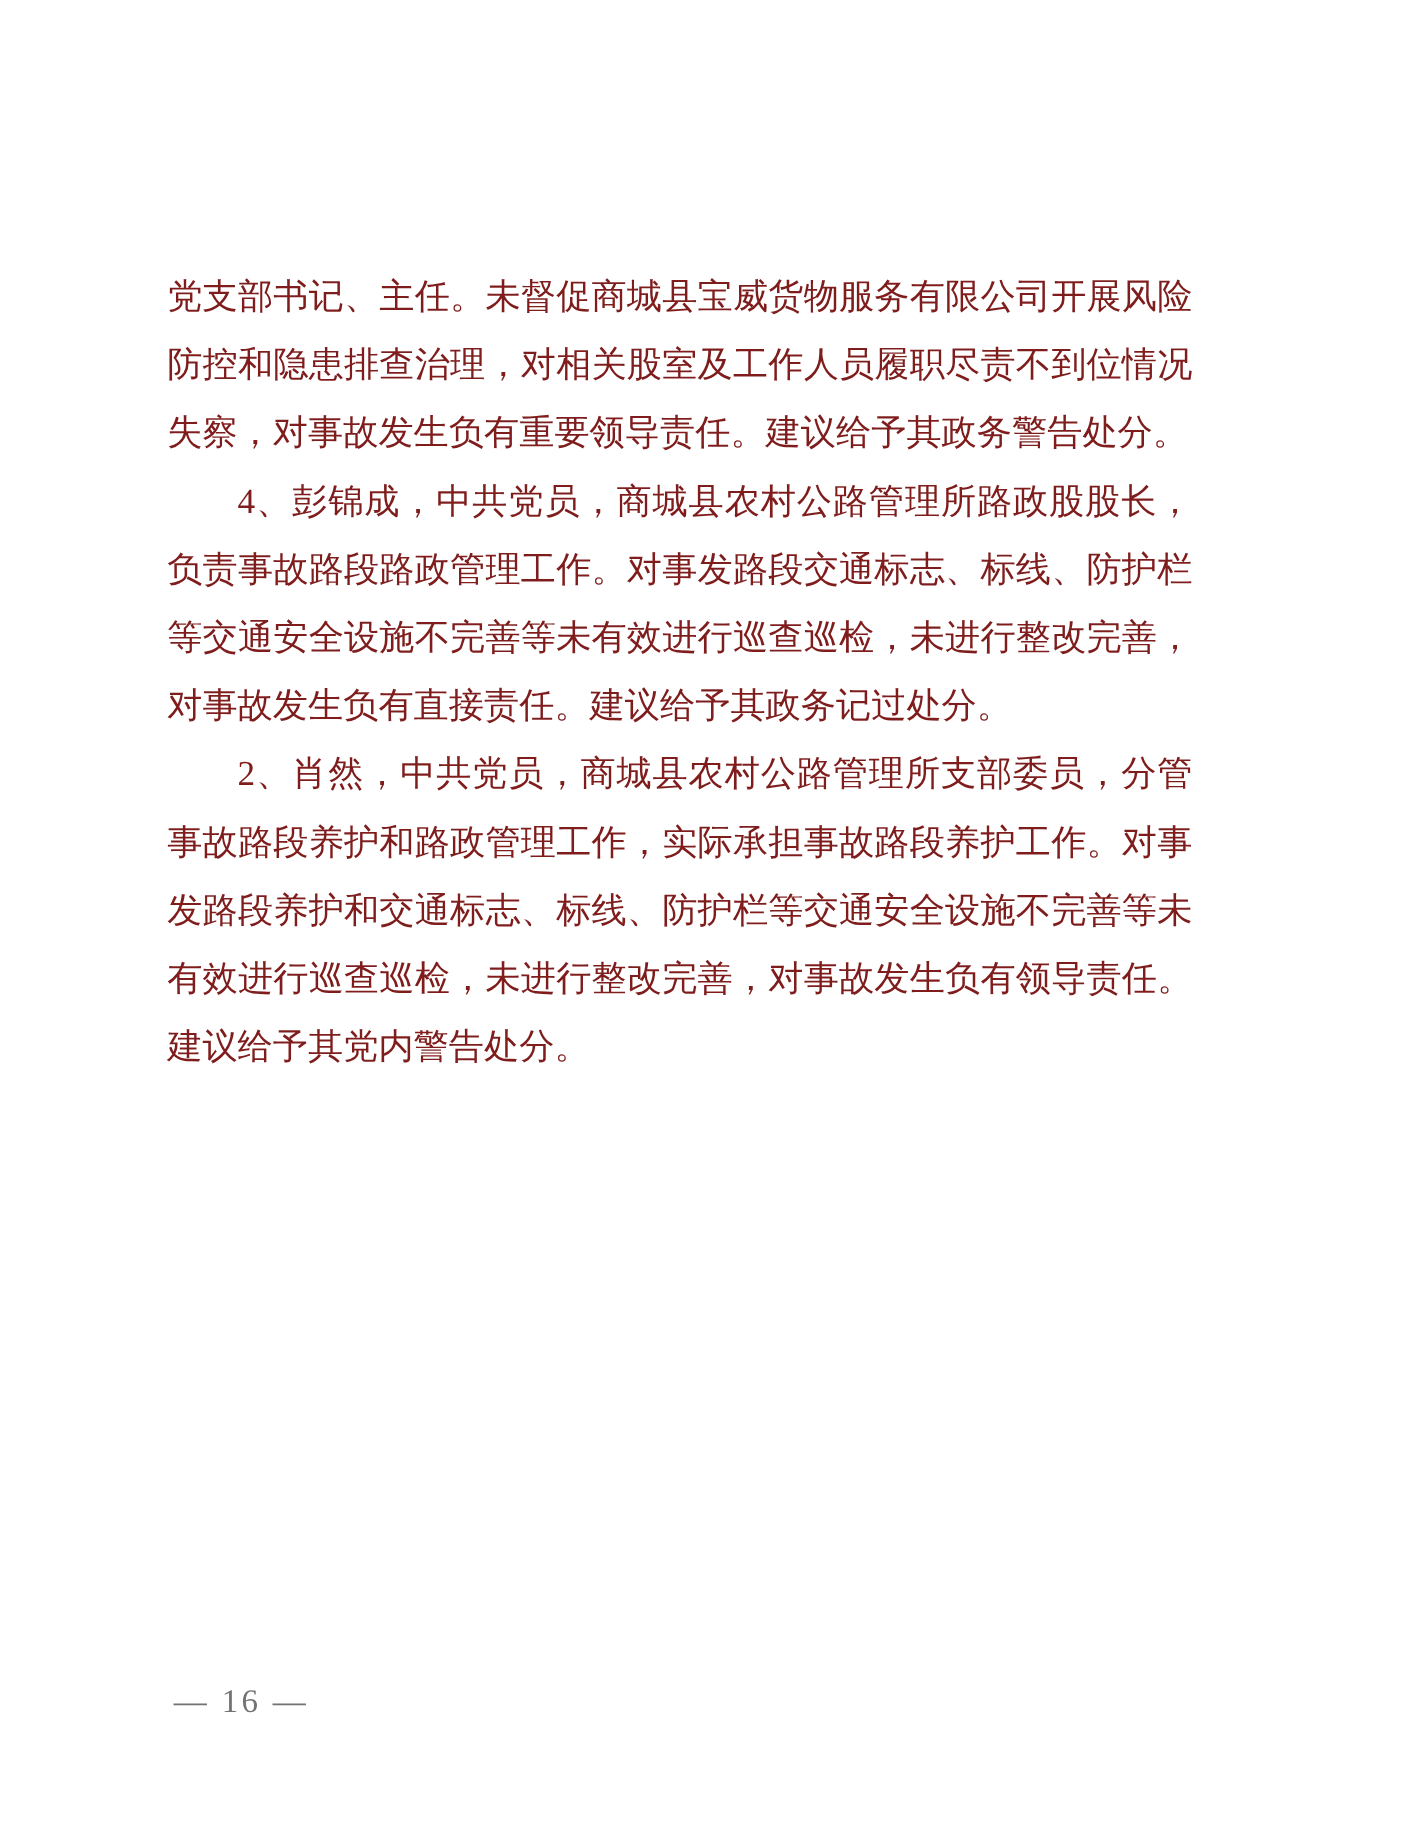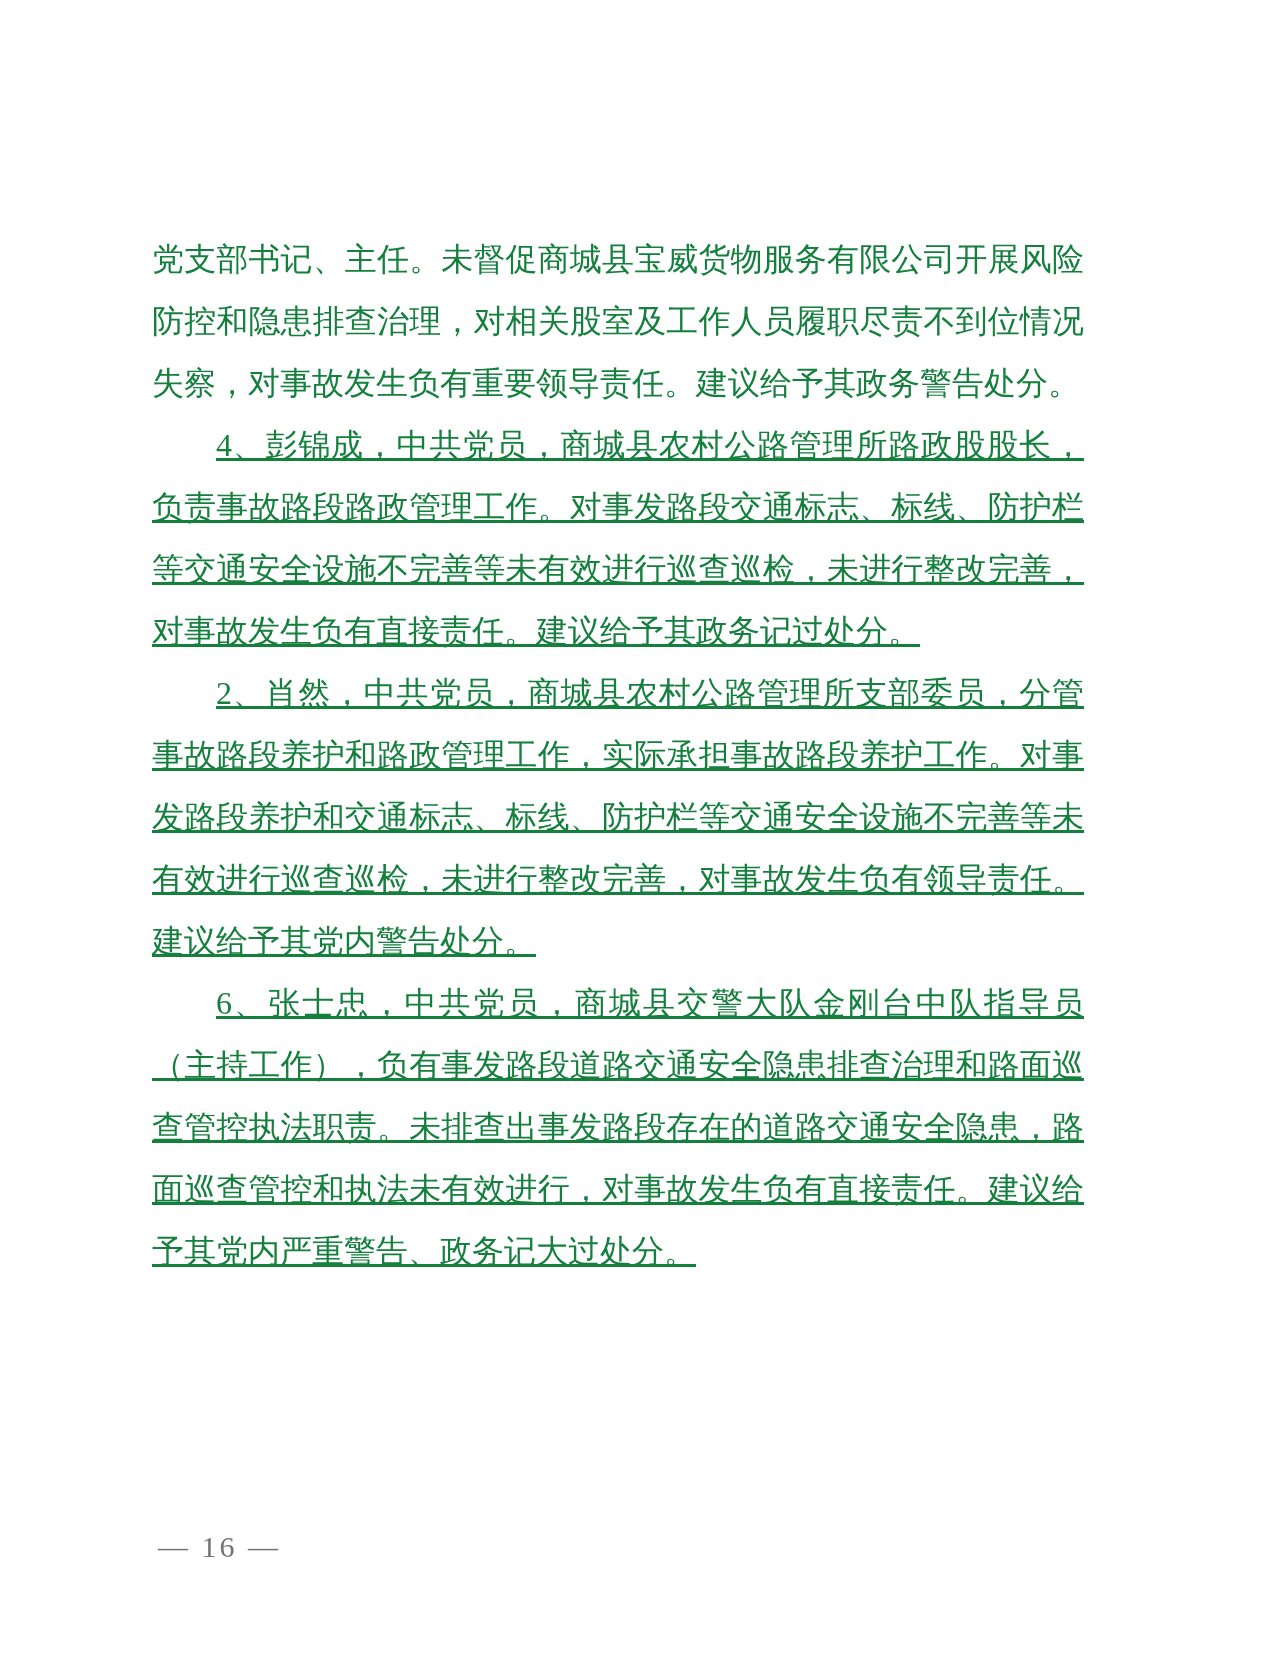--- a/index.html
+++ b/index.html
@@ -19,54 +19,52 @@
     left: 0;
     top: 0;
     width: 1280px;
     height: 1656px;
     background: #ffffff;
     overflow: hidden;
   }
   .content {
     position: absolute;
     left: 152px;
-    top: 228px;
+    top: 238px;
     width: 932px;
-    color: #15803d;
+    color: #7f1d1d;
     font-size: 32px;
     line-height: 62px;
     text-align: justify;
     text-justify: inter-ideograph;
   }
   .content p {
     margin: 0;
     padding: 0;
     font-weight: 400;
   }
   .content p.indent {
     text-indent: 64px;
-    text-decoration: underline;
   }
   .page-number {
     position: absolute;
     left: 158px;
     top: 1530px;
     font-size: 30px;
     color: #737373;
     letter-spacing: 3px;
     white-space: nowrap;
   }
 </style>
 </head>
 <body>
 
 <div class="page">
 
   <div class="content">
     <p>党支部书记、主任。未督促商城县宝威货物服务有限公司开展风险防控和隐患排查治理，对相关股室及工作人员履职尽责不到位情况失察，对事故发生负有重要领导责任。建议给予其政务警告处分。</p>
     <p class="indent">4、彭锦成，中共党员，商城县农村公路管理所路政股股长，负责事故路段路政管理工作。对事发路段交通标志、标线、防护栏等交通安全设施不完善等未有效进行巡查巡检，未进行整改完善，对事故发生负有直接责任。建议给予其政务记过处分。</p>
     <p class="indent">2、肖然，中共党员，商城县农村公路管理所支部委员，分管事故路段养护和路政管理工作，实际承担事故路段养护工作。对事发路段养护和交通标志、标线、防护栏等交通安全设施不完善等未有效进行巡查巡检，未进行整改完善，对事故发生负有领导责任。建议给予其党内警告处分。</p>
-    <p class="indent">6、张士忠，中共党员，商城县交警大队金刚台中队指导员（主持工作），负有事发路段道路交通安全隐患排查治理和路面巡查管控执法职责。未排查出事发路段存在的道路交通安全隐患，路面巡查管控和执法未有效进行，对事故发生负有直接责任。建议给予其党内严重警告、政务记大过处分。</p>
   </div>
 
   <div class="page-number">— 16 —</div>
 
 </div>
 
 </body></html>

